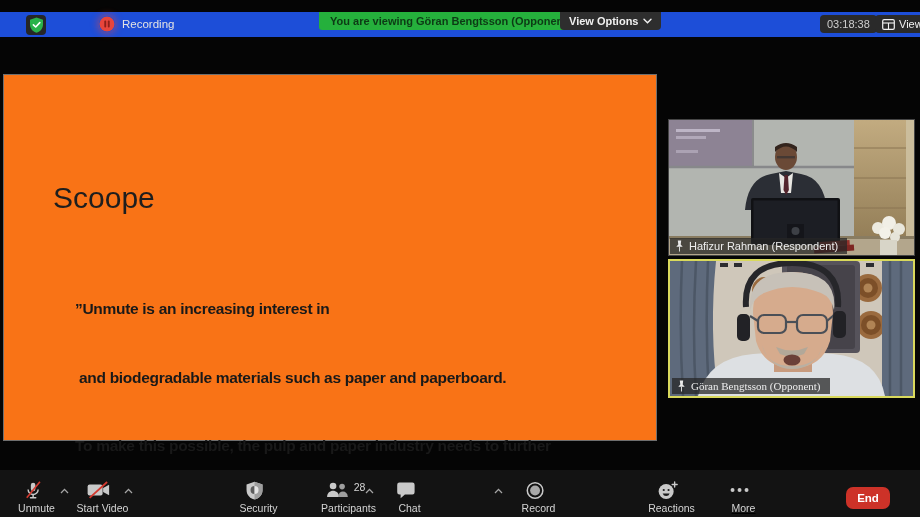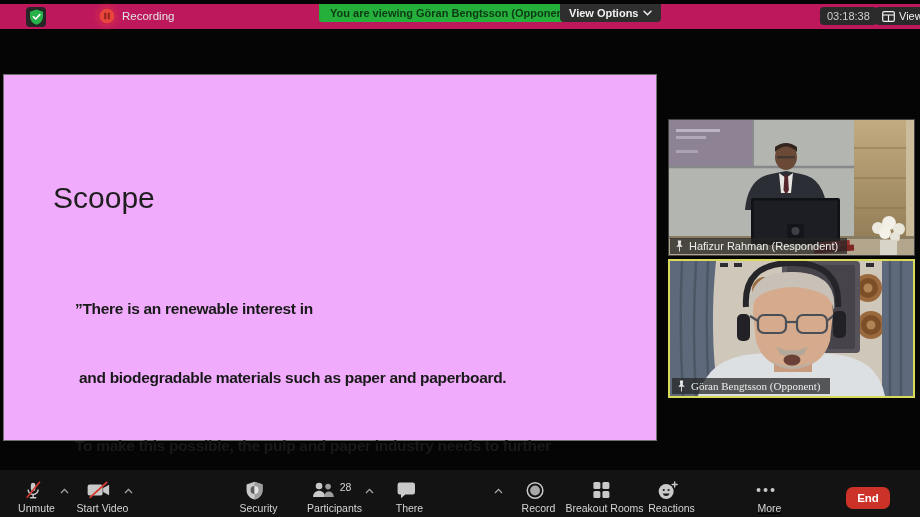--- a/index.html
+++ b/index.html
@@ -1,21 +1,21 @@
 <!DOCTYPE html>
 <html><head>
 <meta charset="utf-8">
 <style>
   * { margin:0; padding:0; box-sizing:border-box; }
   html,body { width:920px; height:517px; background:#050505; overflow:hidden;
               font-family:"Liberation Sans", sans-serif; }
   #stage { position:relative; width:920px; height:517px; background:#050505; }
 
   
-  .topbar { position:absolute; top:4px; left:0; width:920px; height:25px; background:#be185d; }
+  .topbar { position:absolute; top:12px; left:0; width:920px; height:25px; background:#1d4ed8; }
   .shield-tile { position:absolute; left:26px; top:3px; width:20px; height:20px; display:flex;
                  align-items:center; justify-content:center; border-radius:4px; background:#262626; }
   .rec-group { position:absolute; left:99px; top:4px; display:flex; align-items:center; gap:7px; }
   .rec-dot { width:16px; height:16px; border-radius:50%;
              box-shadow:0 0 7px 2px rgba(235,70,58,0.45); }
   .rec-label { color:#e3e3e3; font-size:11.5px; }
 
   .banner { position:absolute; left:319px; top:0; height:18px; background:#25b03c;
             border-radius:0 0 3px 3px; display:flex; align-items:center; padding:0 11px; }
   .banner span { color:#0d3a15; font-size:11px; font-weight:bold; white-space:nowrap; }
@@ -26,21 +26,21 @@
 
   .time-pill { position:absolute; left:820px; top:3px; height:18px; background:#2a2a2a;
                border-radius:4px; display:flex; align-items:center; padding:0 7px; }
   .time-pill span { color:#cfcfcf; font-size:11px; }
   .view-pill { position:absolute; left:875px; top:3px; height:18px; background:#2a2a2a;
                border-radius:4px; display:flex; align-items:center; gap:4px; padding:0 7px; cursor:pointer; }
   .view-pill span { color:#f2f2f2; font-size:11px; }
 
   
   .slide { position:absolute; left:3px; top:74px; width:654px; height:367px;
-           background:#f0abfc; border:1px solid #6f6f6f; }
+           background:#f97316; border:1px solid #6f6f6f; }
   .slide-title { position:absolute; left:49px; top:106px; font-size:30px; font-weight:400;
                  color:#1e1e1e; }
   .quote { position:absolute; left:71px; top:178px; font-size:15.5px; font-weight:bold;
            color:#191919; line-height:22.7px; letter-spacing:-0.3px; white-space:pre; }
 
   
   .thumb { position:absolute; left:668px; width:247px; overflow:hidden; background:#be185d; }
   .thumb1 { top:119px; height:137px; border:1px solid #454545; }
   .thumb2 { top:259px; height:139px; border:2px solid #d9d95c;font-family:Liberation Serif, serif; }
   .name-tag { position:absolute; left:1px; bottom:1px; display:flex; align-items:center; gap:5px;
@@ -100,21 +100,21 @@
         <line x1="0.9" y1="4" x2="12.1" y2="4" stroke="#f2f2f2" stroke-width="1.1"></line>
         <line x1="6.5" y1="4" x2="6.5" y2="10" stroke="#f2f2f2" stroke-width="1.1"></line>
       </svg>
       <span>View</span>
     </div>
   </div>
 
   <div class="slide">
     <div class="slide-title">Scoope</div>
     <div class="quote">
-      <div>”There is an renewable interest in</div>
+      <div>”Unmute is an increasing interest in</div>
       <div> and biodegradable materials such as paper and paperboard.</div>
       <div>To make this possible, the pulp and paper industry needs to further</div>
       
     </div>
   </div>
 
   <div class="thumb thumb1">
     <svg width="245" height="135" viewBox="0 0 245 135">
       <defs>
         <linearGradient id="wood" x1="0" y1="0" x2="0" y2="1">
@@ -258,21 +258,21 @@
       <svg width="18" height="19" viewBox="0 0 18 19">
         <path d="M9 0.8 L17 3.5 V9 C17 13.6 13.9 17.2 9 18.6 C4.1 17.2 1 13.6 1 9 V3.5 Z" fill="#c9c9c9"></path>
         <path d="M9 0.8 L17 3.5 V9 C17 13.6 13.9 17.2 9 18.6 Z" fill="#9e9e9e"></path>
         <path d="M9 5 a4 4 0 0 0 0 8 z" fill="#5c5c5c"></path>
         <path d="M9 5 a4 4 0 0 1 0 8 z" fill="#e6e6e6"></path>
       </svg>
     </div>
     <span class="lbl">Security</span>
   </div>
 
-  <div class="titem" style="left:331px;">
+  <div class="titem" style="left:345px;">
     <div class="ic">
       <svg width="26" height="18" viewBox="0 0 26 18">
         <circle cx="8" cy="5" r="3.3" fill="#c9c9c9"></circle>
         <path d="M2 16 c0 -4.2 3 -6.3 6 -6.3 s6 2.1 6 6.3 z" fill="#c9c9c9"></path>
         <circle cx="17" cy="5.6" r="2.8" fill="#9e9e9e"></circle>
         <path d="M13 16 c0.3 -3.6 2.3 -5.4 4.8 -5.4 c2.8 0 4.7 2 5 5.4 z" fill="#9e9e9e"></path>
       </svg>
       <span class="count">28</span>
     </div>
     <span class="lbl">Participants</span>
@@ -280,63 +280,52 @@
   <svg class="caret" style="left:365px;" width="9" height="6" viewBox="0 0 9 6">
     <path d="M1 5 L4.5 1.4 L8 5" fill="none" stroke="#a6a6a6" stroke-width="1.3"></path>
   </svg>
 
   <div class="titem" style="left:406px;">
     <div class="ic">
       <svg width="19" height="18" viewBox="0 0 19 18">
         <path d="M3 1.5 h13 a2.2 2.2 0 0 1 2.2 2.2 v7.6 a2.2 2.2 0 0 1 -2.2 2.2 h-7.5 l-4.3 3.8 v-3.8 h-1.2 a2.2 2.2 0 0 1 -2.2 -2.2 v-7.6 a2.2 2.2 0 0 1 2.2 -2.2 z" fill="#c9c9c9"></path>
       </svg>
     </div>
-    <span class="lbl">There</span>
+    <span class="lbl">Chat</span>
   </div>
 
   <svg class="caret" style="left:494px;" width="9" height="6" viewBox="0 0 9 6">
     <path d="M1 5 L4.5 1.4 L8 5" fill="none" stroke="#a6a6a6" stroke-width="1.3"></path>
   </svg>
 
   <div class="titem" style="left:535px;">
     <div class="ic">
       <svg width="19" height="19" viewBox="0 0 20 20">
         <circle cx="10" cy="10" r="8.2" fill="none" stroke="#c9c9c9" stroke-width="1.6"></circle>
         <circle cx="10" cy="10" r="5.2" fill="#a8a8a8"></circle>
       </svg>
     </div>
     <span class="lbl">Record</span>
   </div>
 
-  <div class="titem" style="left:601px;">
-    <div class="ic">
-      <svg width="18" height="18" viewBox="0 0 18 18">
-        <rect x="1" y="1" width="7" height="7" rx="1.5" fill="#c9c9c9"></rect>
-        <rect x="10" y="1" width="7" height="7" rx="1.5" fill="#c9c9c9"></rect>
-        <rect x="1" y="10" width="7" height="7" rx="1.5" fill="#c9c9c9"></rect>
-        <rect x="10" y="10" width="7" height="7" rx="1.5" fill="#c9c9c9"></rect>
-      </svg>
-    </div>
-    <span class="lbl">Breakout Rooms</span>
-  </div>
 
   <div class="titem" style="left:668px;">
     <div class="ic">
       <svg width="21" height="19" viewBox="0 0 21 19">
         <circle cx="9" cy="10.5" r="7.5" fill="#c9c9c9"></circle>
         <circle cx="6.6" cy="9" r="1.1" fill="#1b1b1b"></circle>
         <circle cx="11.4" cy="9" r="1.1" fill="#1b1b1b"></circle>
         <path d="M5.5 12.5 a3.7 3.7 0 0 0 7 0 z" fill="#1b1b1b"></path>
         <path d="M17.5 1 v5 M15 3.5 h5" stroke="#c9c9c9" stroke-width="1.4" stroke-linecap="round"></path>
       </svg>
     </div>
     <span class="lbl">Reactions</span>
   </div>
 
-  <div class="titem" style="left:766px;text-decoration:underline;">
+  <div class="titem" style="left:740px;text-decoration:underline;">
     <div class="ic">
       <svg width="20" height="6" viewBox="0 0 20 6">
         <circle cx="3" cy="3" r="2" fill="#c9c9c9"></circle>
         <circle cx="10" cy="3" r="2" fill="#c9c9c9"></circle>
         <circle cx="17" cy="3" r="2" fill="#c9c9c9"></circle>
       </svg>
     </div>
     <span class="lbl">More</span>
   </div>
 

